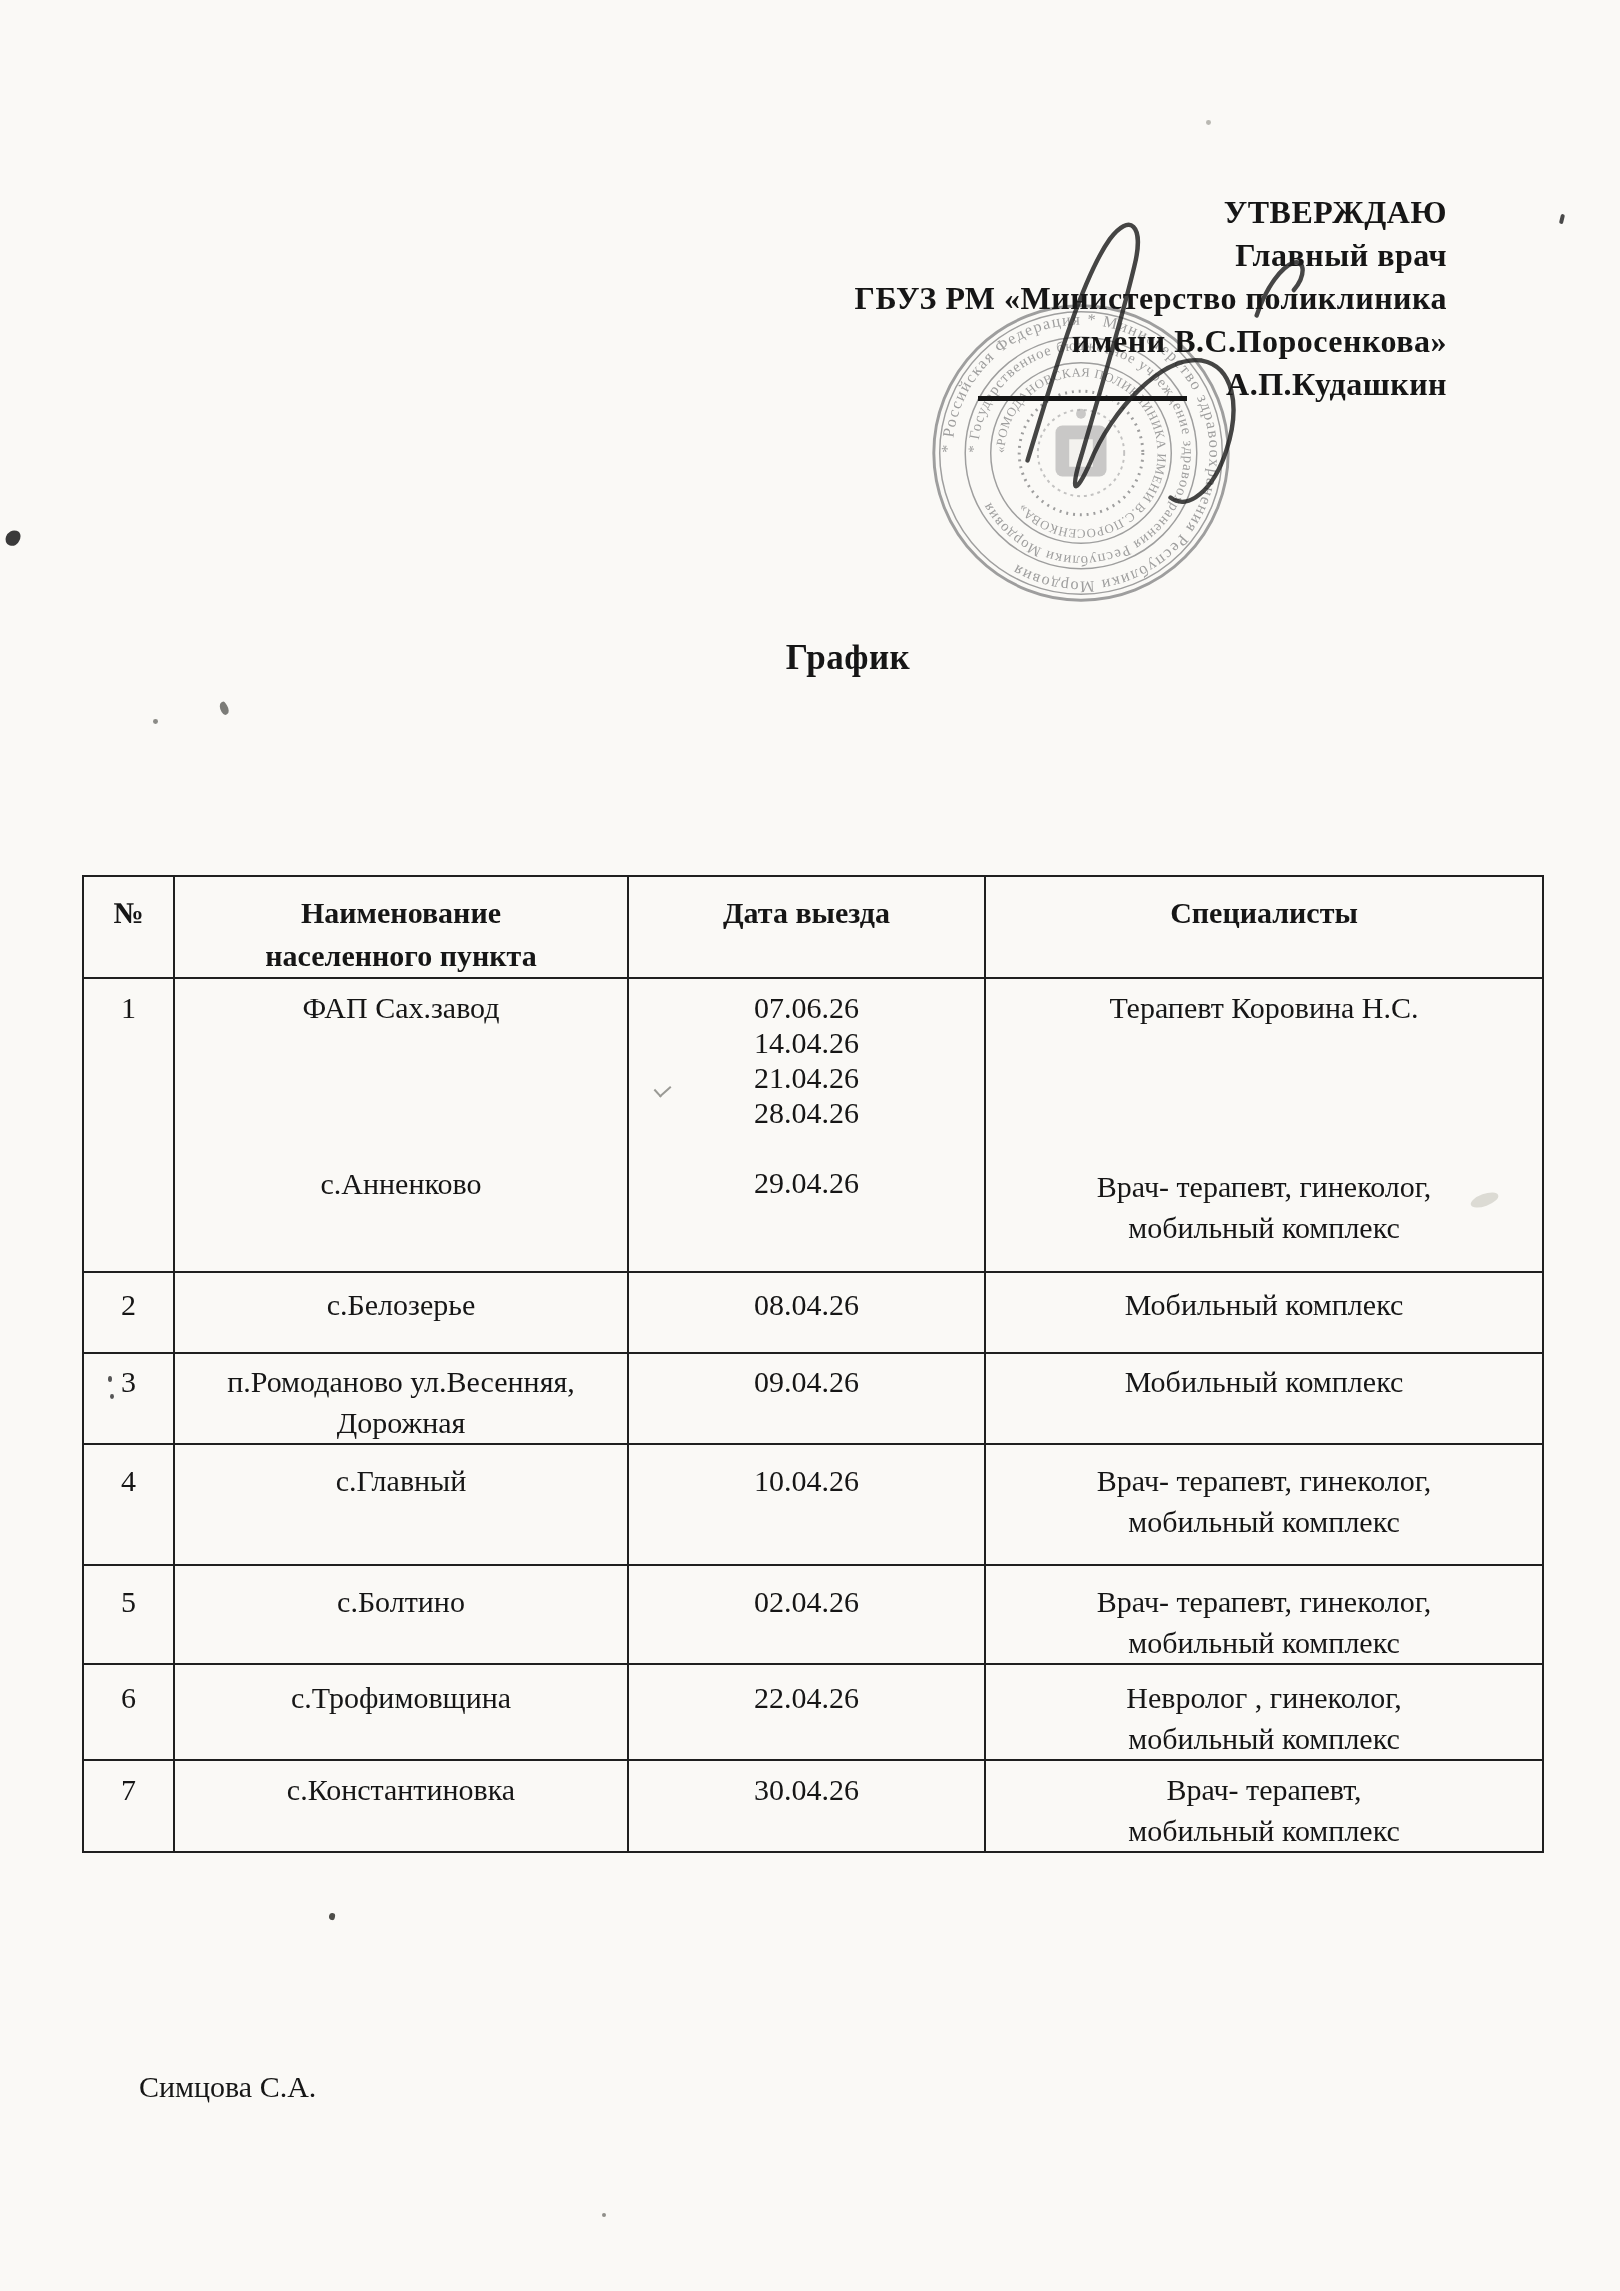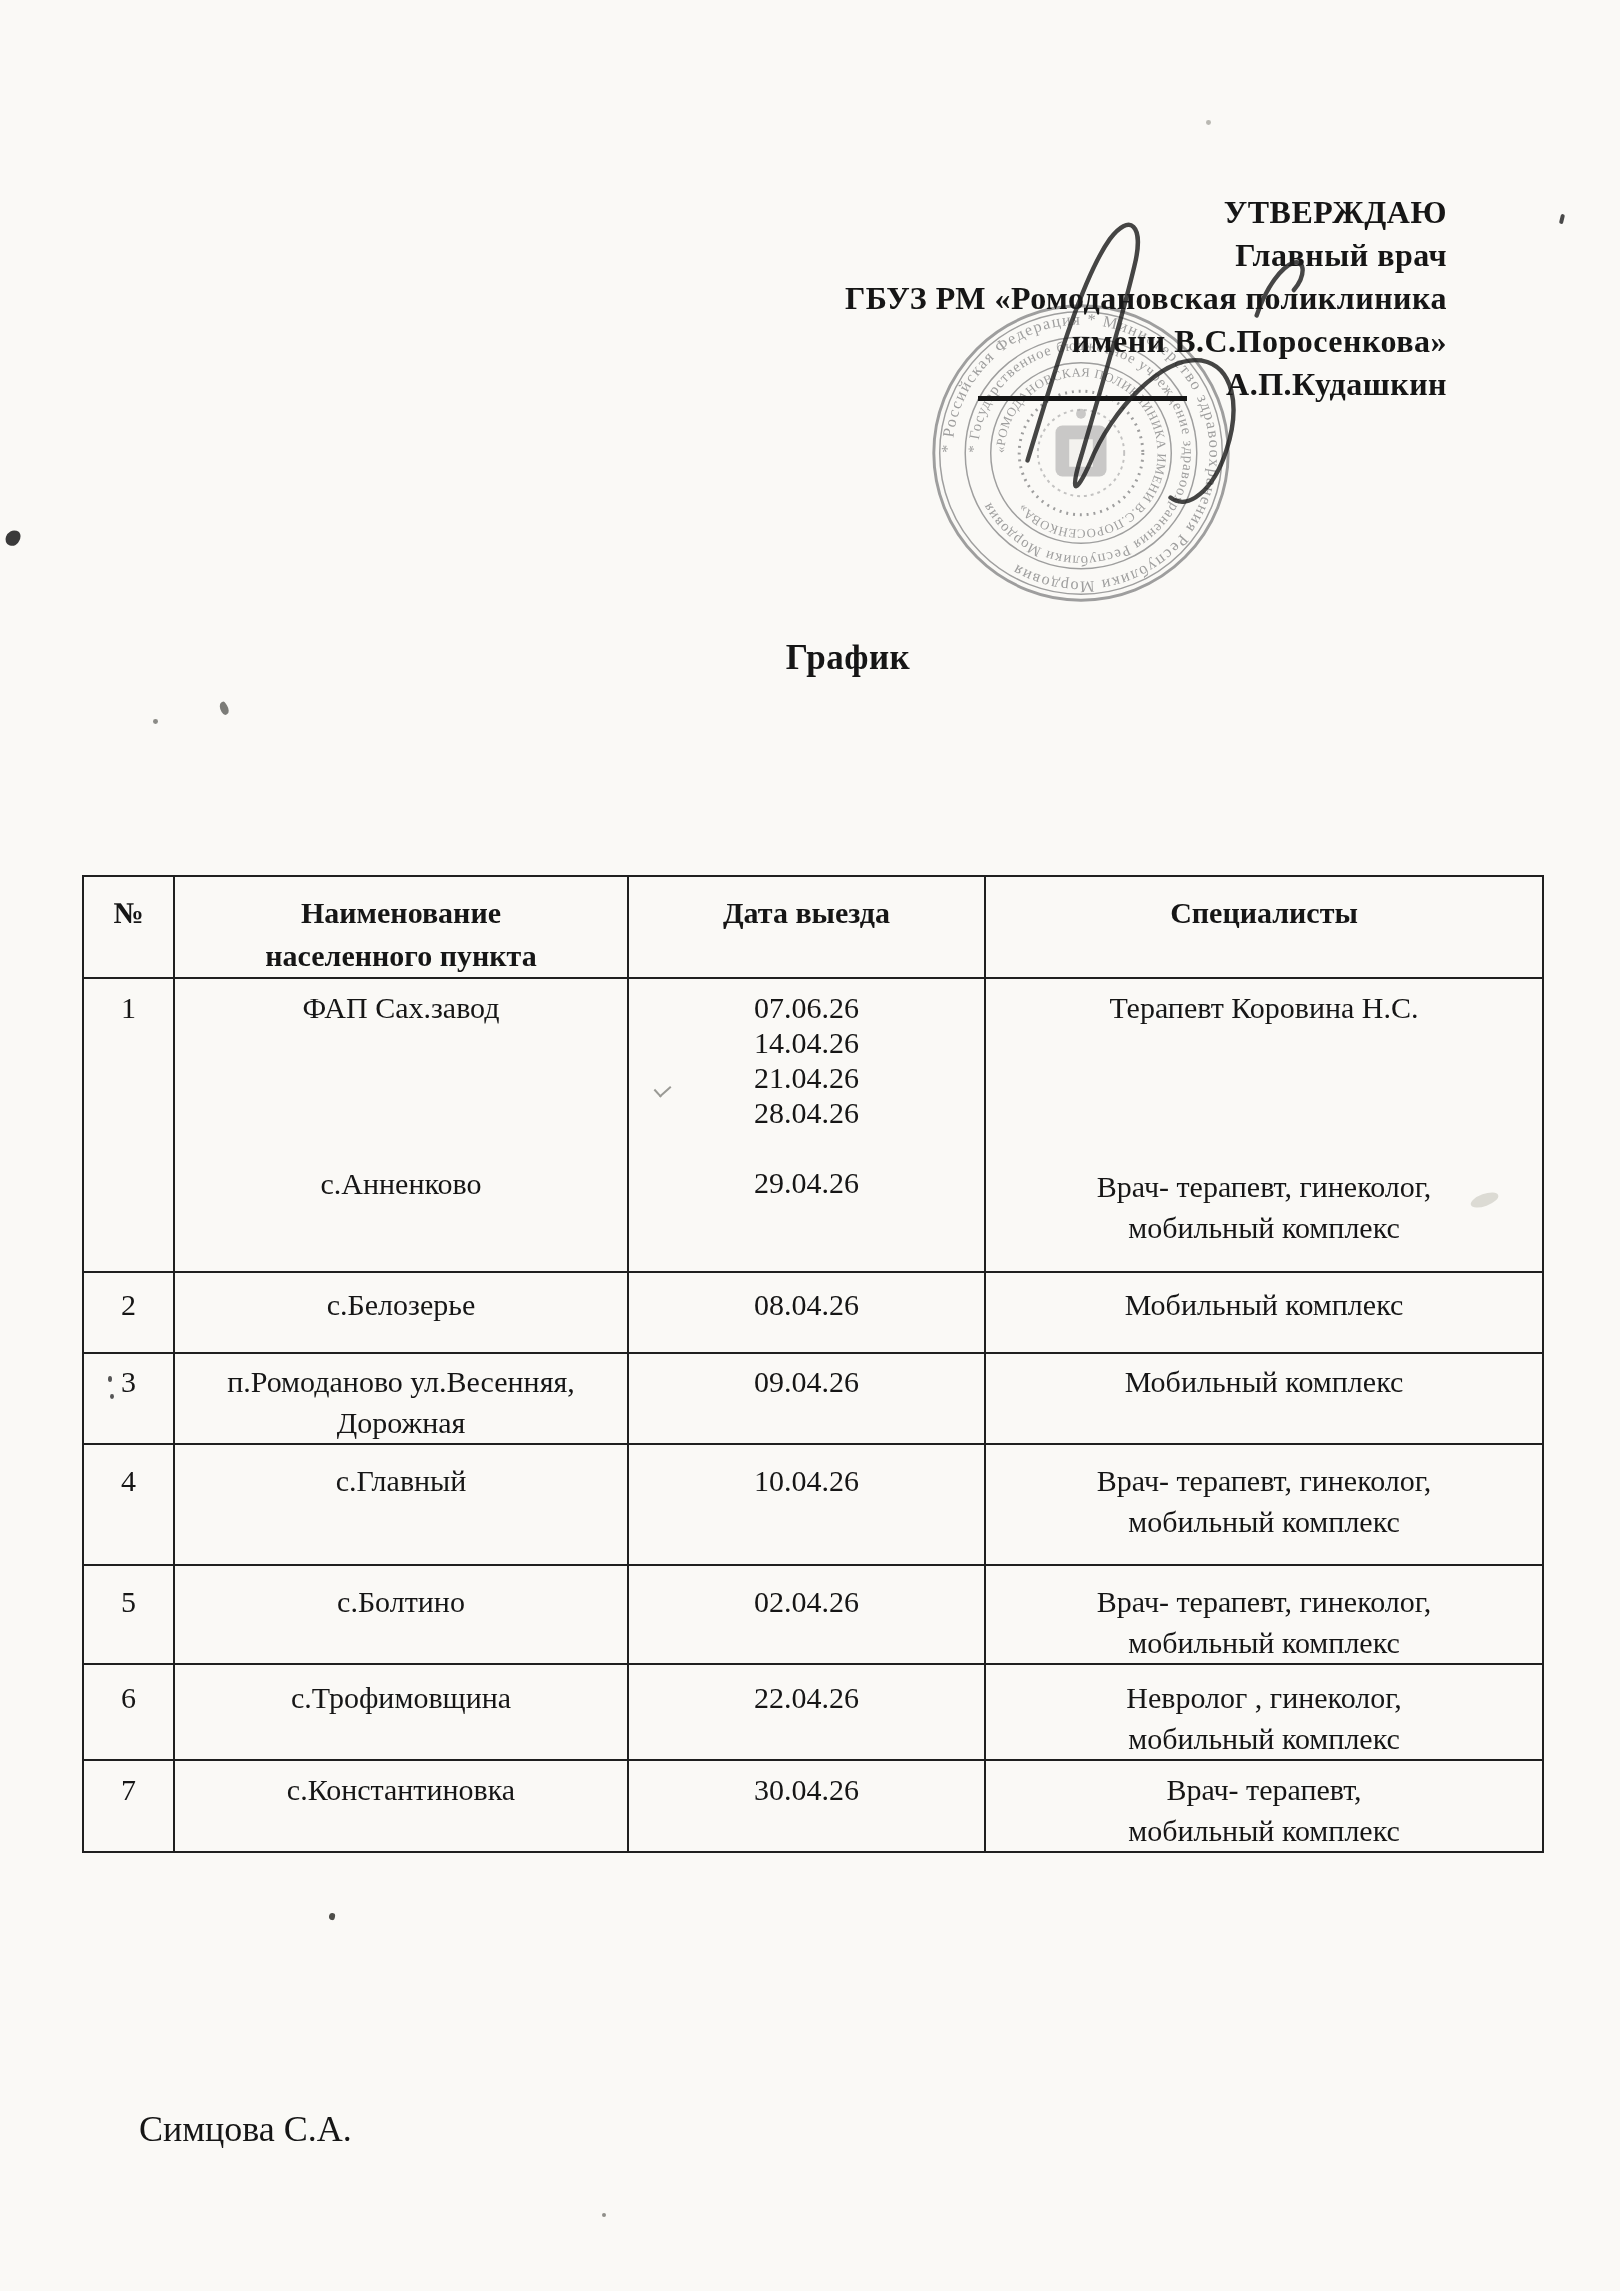--- a/index.html
+++ b/index.html
@@ -51,21 +51,21 @@
   tr.r1 td{padding-top:11.8px;}
   tr.r2 td{padding-top:11.8px;}
   tr.r3 td{padding-top:7.8px;}
   tr.r4 td{padding-top:14.7px;}
   tr.r5 td{padding-top:14.7px;}
   tr.r6 td{padding-top:11.8px;}
   tr.r7 td{padding-top:7.8px;}
   .sp144{height:141px;}
   .sp36{height:35px;}
 
-  .footer-name{position:absolute;left:139px;top:2070px;font-size:36px;margin-top:38px;}
+  .footer-name{position:absolute;left:139px;top:2070px;font-size:30px;}
 
   
   .speck{position:absolute;}
 </style>
 </head>
 <body>
 
 <div class="page">
 
   <div class="smudge" style="left:1470px;top:1194px;width:29px;height:11.8px;background:#dcdbd4;transform:rotate(-20deg);"></div>
@@ -99,21 +99,21 @@
       <rect x="-26" y="-28" width="52" height="52" rx="7" fill="#9a9a9a" opacity="0.6"></rect>
       <rect x="-12" y="-14" width="24" height="28" fill="#f7f6f2" opacity="0.9"></rect>
       <circle cx="0" cy="-40" r="5" fill="#9a9a9a" opacity="0.6"></circle>
       <circle cx="0" cy="0" r="44" fill="none" stroke="#9e9e9e" stroke-width="2" stroke-dasharray="3 4" opacity="0.7"></circle>
     </g>
   </svg>
 
   <div class="approval">
     <div>УТВЕРЖДАЮ</div>
     <div>Главный врач</div>
-    <div>ГБУЗ РМ «Ромодановская поликлиника</div>
+    <div>ГБУЗ РМ «Министерство поликлиника</div>
     <div>имени В.С.Поросенкова»</div>
     <div>А.П.Кудашкин</div>
   </div>
 
   <div class="sig-line"></div>
   <svg class="signature" viewBox="0 0 380 340">
     <g fill="none" stroke="#1e1e1e" stroke-width="4.5" stroke-linecap="round" opacity="0.82">
       <path d="M 68 270 C 92 192 122 86 152 44 C 172 17 188 28 177 72 C 162 135 136 220 123 265 C 111 303 116 308 132 272 C 153 220 205 162 246 168 C 278 174 286 214 271 260 C 258 300 232 322 214 308"></path>
       <path d="M 302 122 C 312 92 328 72 340 68 C 352 65 352 82 340 96"></path>
     </g>

